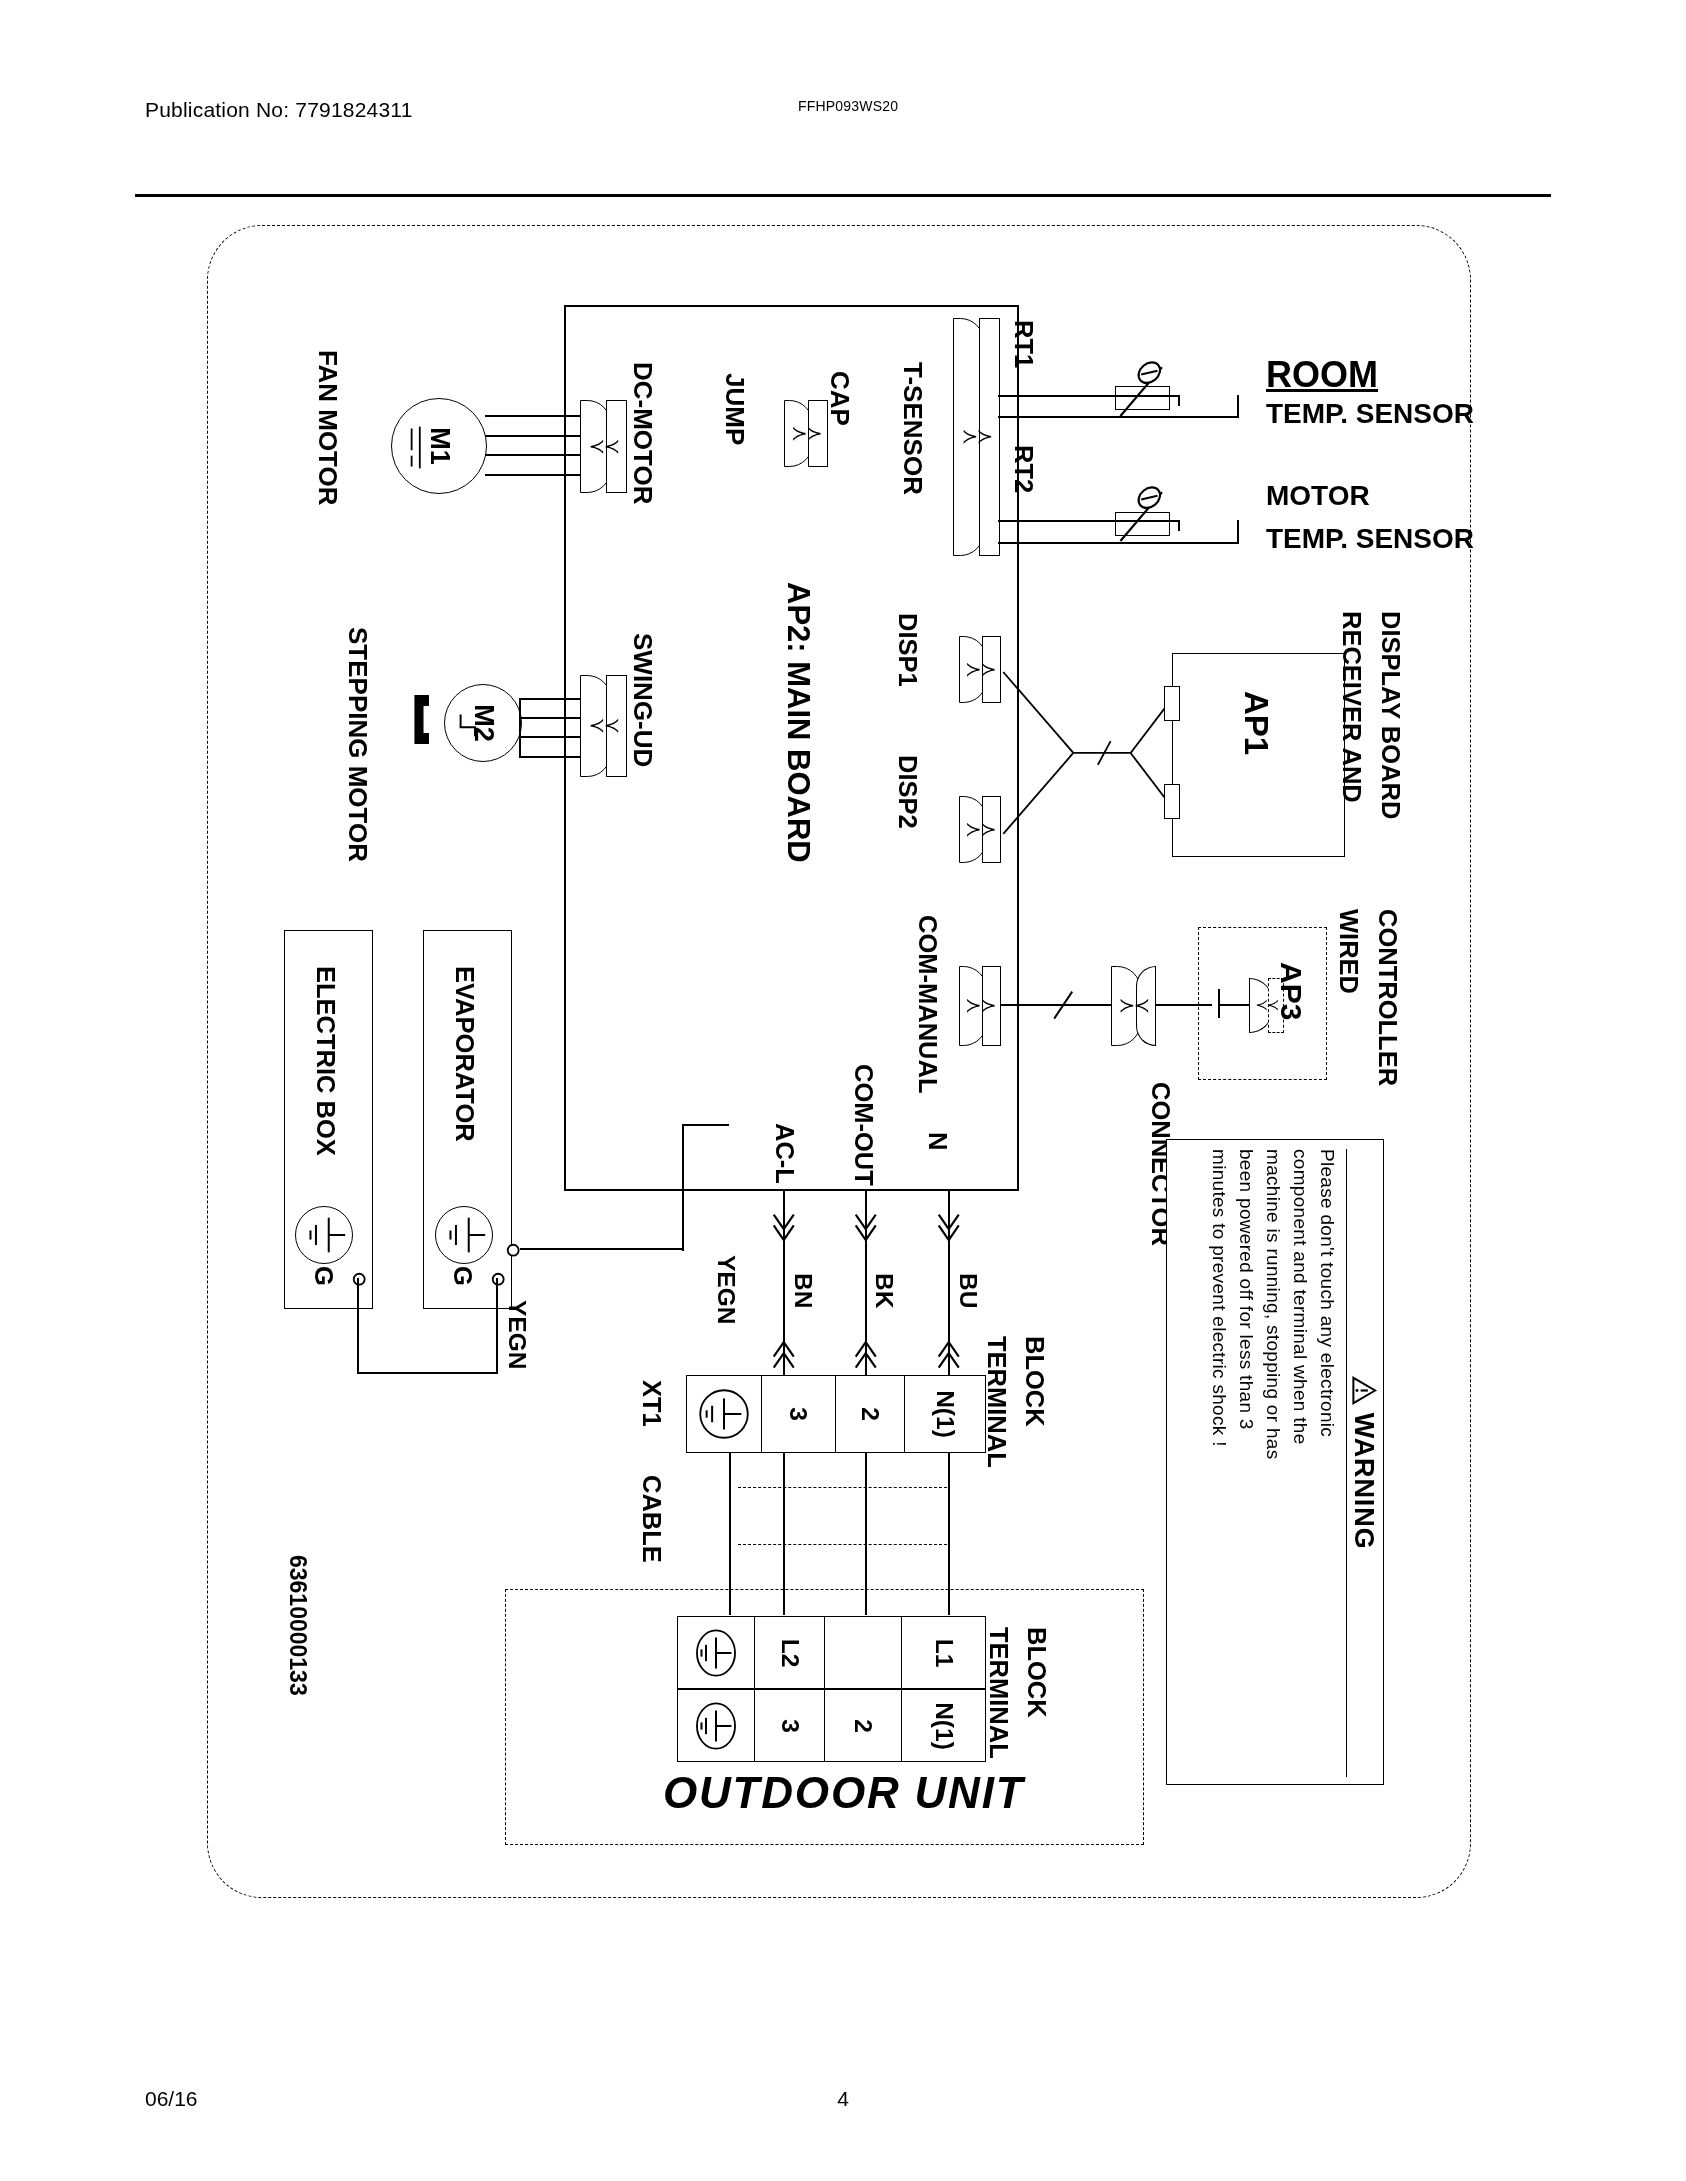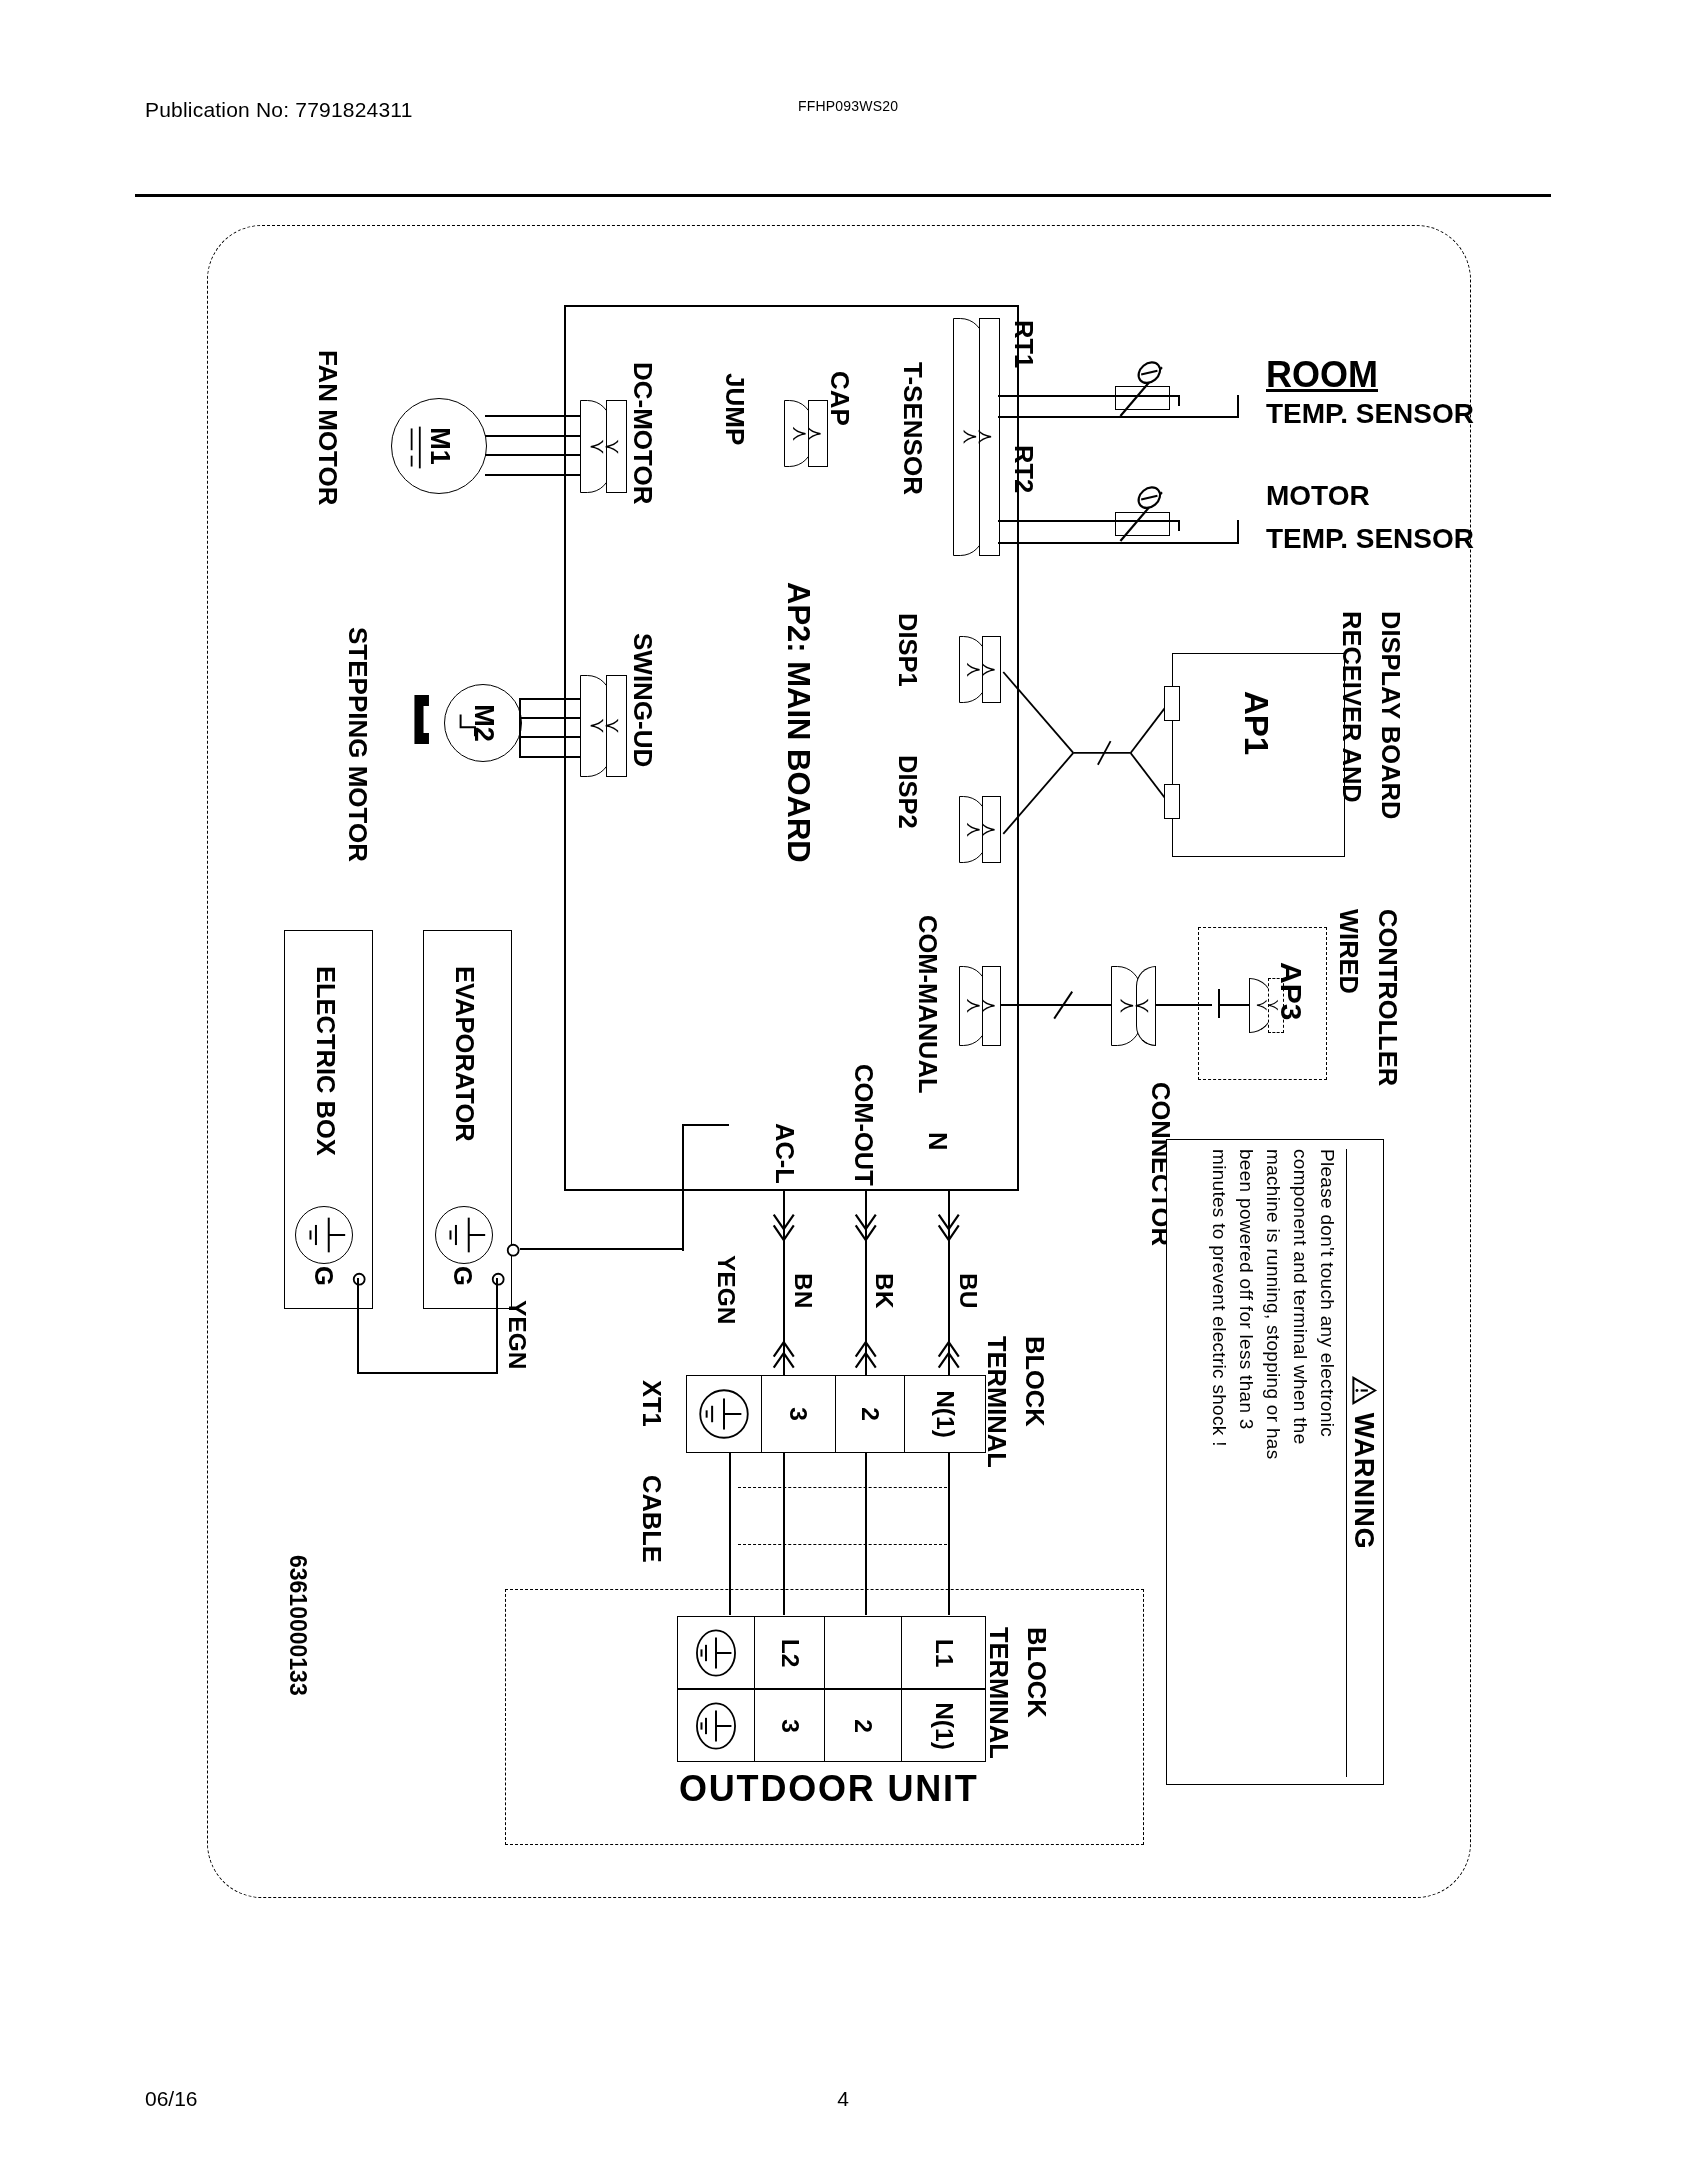--- a/index.html
+++ b/index.html
@@ -407,21 +407,21 @@
     <div class="cell" style="width:25%;">
       <span>2</span>
     </div>
     <div class="cell" style="width:27%;">
       <span>N(1)</span>
     </div>
   </div>
 
   <div class="lbl rot90" style="left:1011px; top:1627px; font-size:25.5px;">TERMINAL</div>
   <div class="lbl rot90" style="left:1049px; top:1627px; font-size:25.5px;">BLOCK</div>
-  <div class="lbl" style="left:679px; top:1771px; font-size:36px; letter-spacing:1.8px;">OUTDOOR UNIT</div>
+  <div class="lbl" style="left:663px; top:1771px; font-size:44px; letter-spacing:1.8px;font-style:italic;">OUTDOOR UNIT</div>
 
   <div class="warnbox">
     <div class="warn-inner">
       <div class="warn-head">
         <svg width="29" height="25.5" viewBox="0 0 32 28">
           <path d="M16 2 L30 26 H2 Z" fill="none" stroke="#000" stroke-width="2.2"></path>
           <line x1="16" y1="10" x2="16" y2="18" stroke="#000" stroke-width="2.4"></line>
           <circle cx="16" cy="22" r="1.6" fill="#000"></circle>
         </svg>
         <span>WARNING</span>

